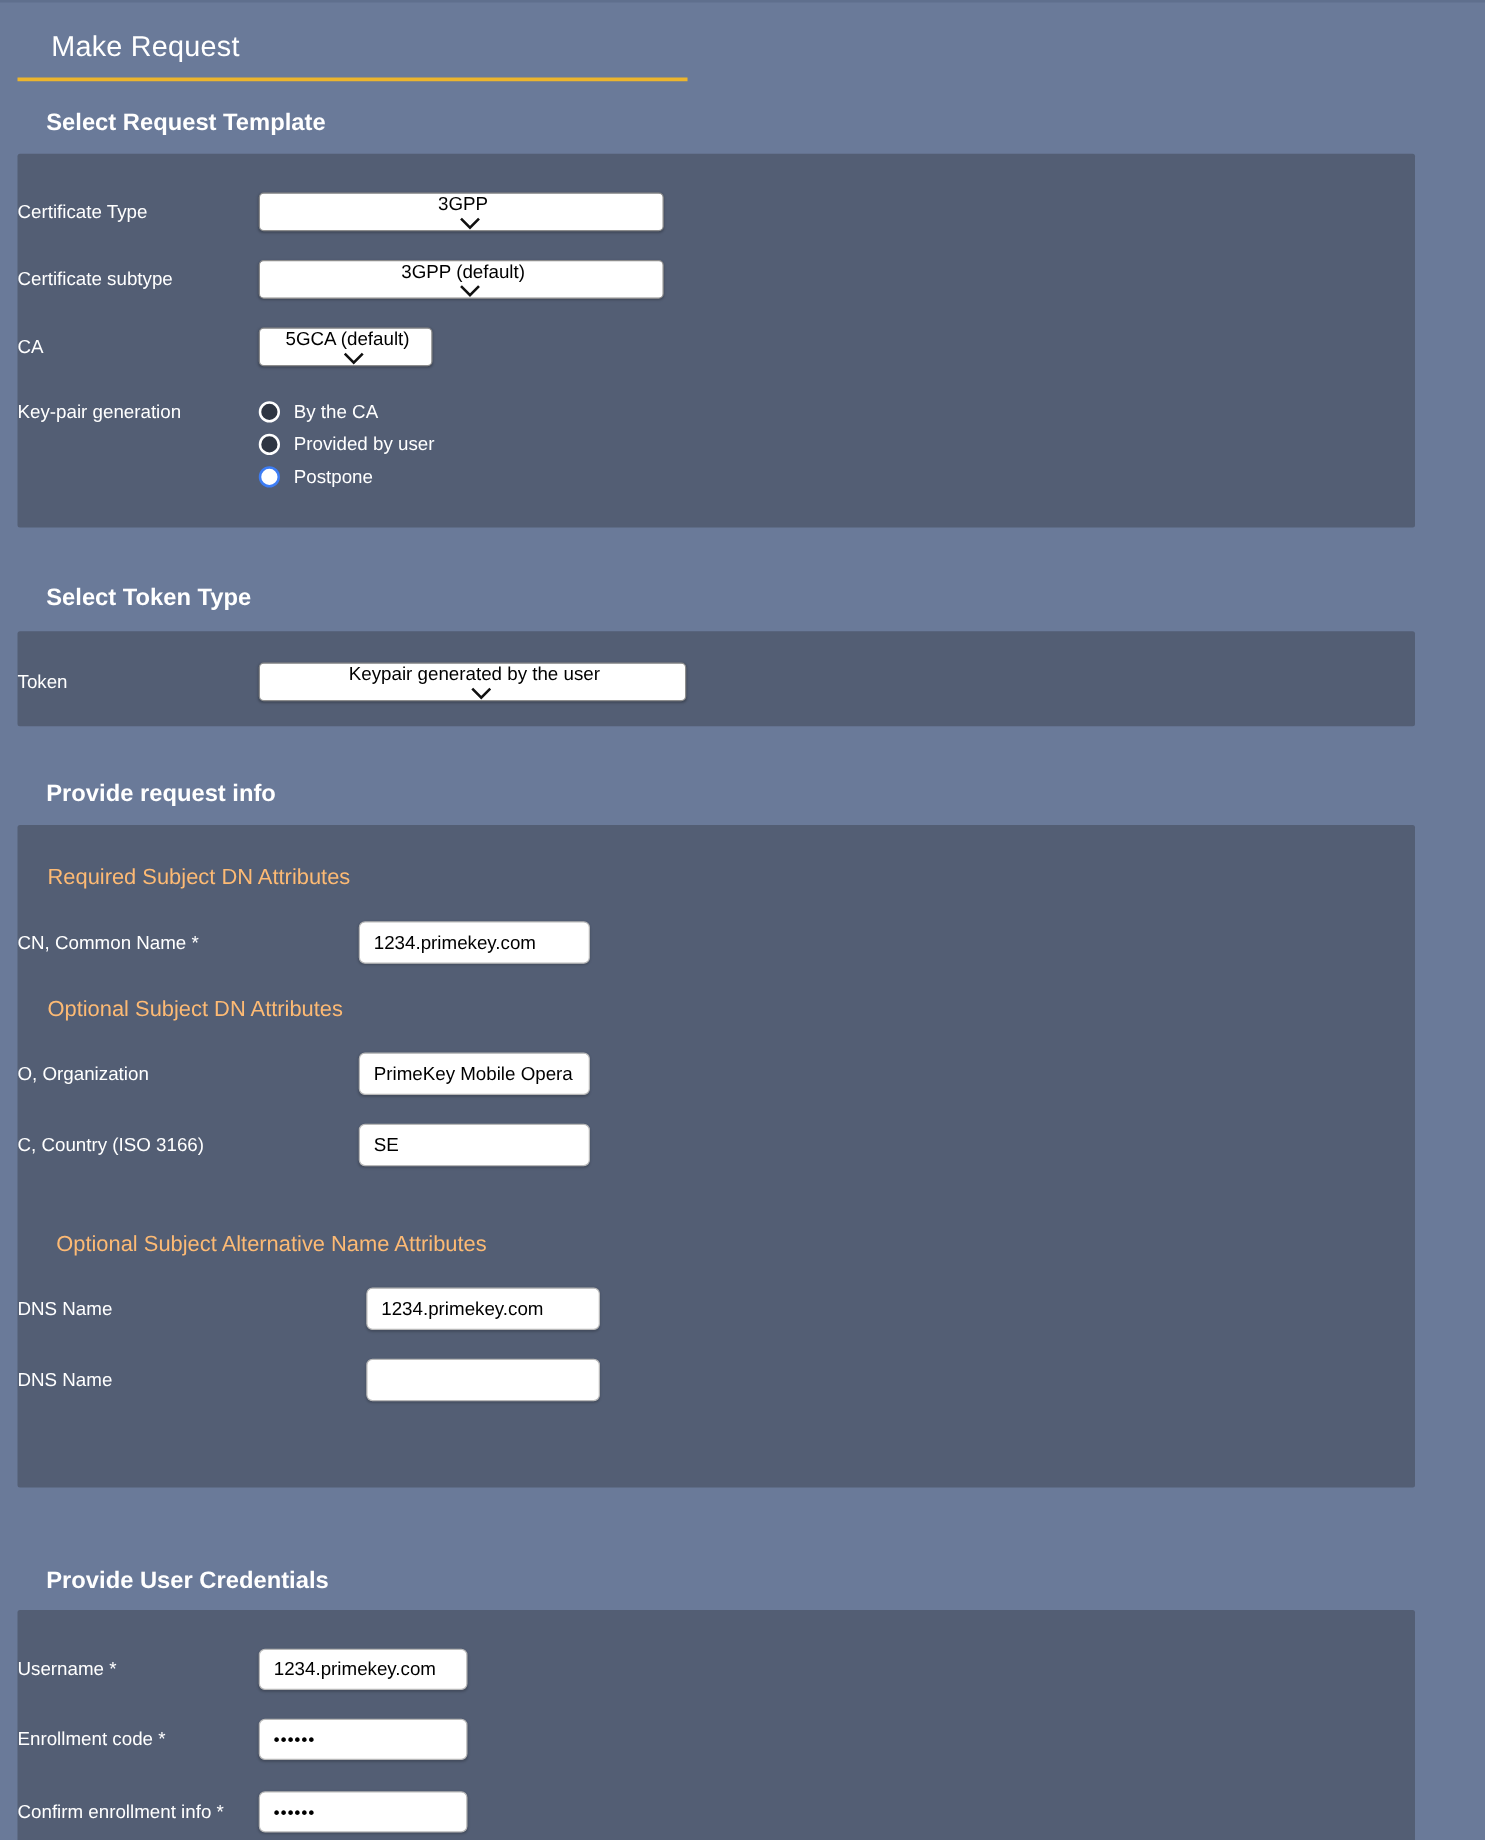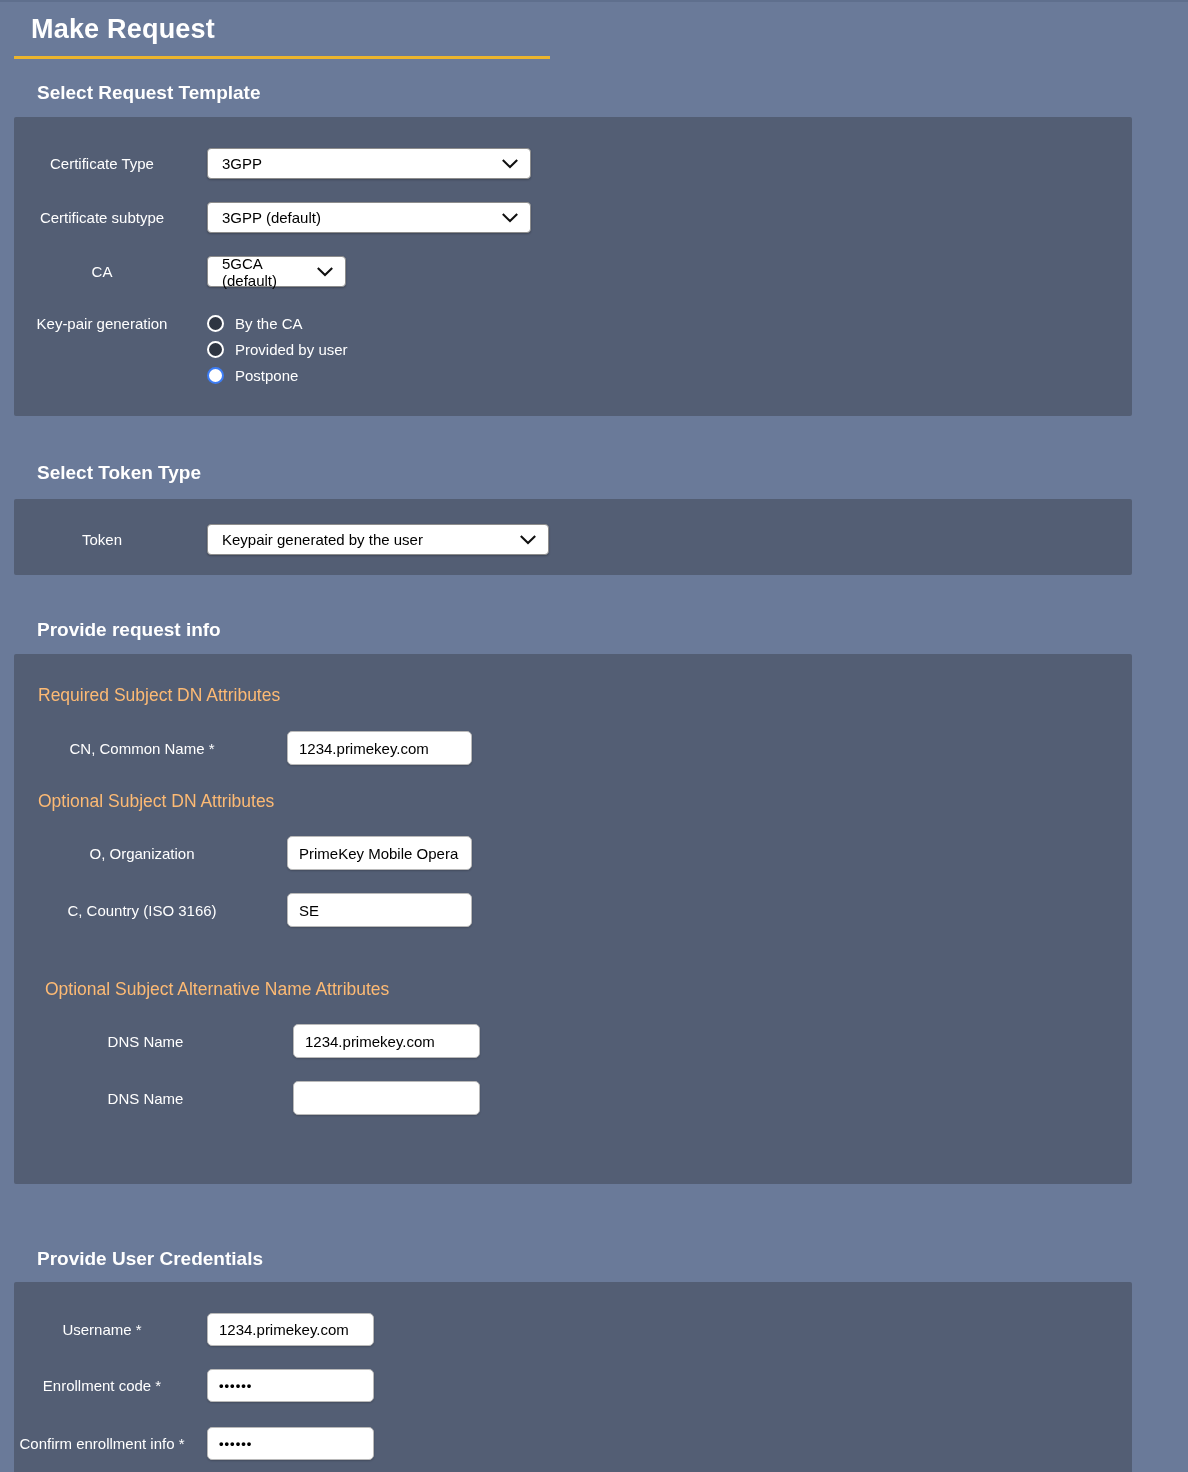--- a/index.html
+++ b/index.html
@@ -4,49 +4,49 @@
 <style>
   html,body{margin:0;padding:0;}
   body{
     width:1188px;min-height:1472px;
     background:#6A7A99;
     font-family:"Liberation Sans",sans-serif;
     color:#ffffff;
     border-top:2px solid #5f6f8d;
     box-sizing:border-box;
   }
-  h1.page-title{font-size:27px;font-weight:bold;margin:1px;padding:11px 0 0 30px;letter-spacing:.2px;}
+  h1.page-title{font-size:23px;font-weight:normal;margin:11px;padding:11px 0 0 30px;letter-spacing:.2px;}
   .title-rule{height:3px;width:536px;background:#ECB52D;margin:11px 0 0 14px;}
   h2.section-heading{font-size:19px;font-weight:bold;margin:0;padding-left:37px;}
   .panel{
     background:#535E74;
     margin-left:14px;width:1118px;
     box-sizing:border-box;border-radius:2px;
   }
   #template-heading{margin-top:23px;}
   .panel-template{margin-top:13px;padding:31px 0 28px;}
   #token-heading{margin-top:46px;}
   .panel-token{margin-top:15px;padding:25px 0 20px;}
   #request-heading{margin-top:44px;}
   .panel-request{margin-top:13px;padding:31px 0 69px;}
   #credentials-heading{margin-top:64px;}
   .panel-credentials{margin-top:12px;padding:31px 0 14px;margin-bottom:5px;}
 
   .row{display:flex;align-items:center;margin-bottom:23px;}
   .row.last{margin-bottom:0;}
-  .lbl{width:176px;margin-right:17px;text-align:center;font-size:15px;line-height:19px;flex-shrink:0;}
+  .lbl{width:176px;margin-right:17px;text-align:left;font-size:15px;line-height:19px;flex-shrink:0;}
   .panel-request .lbl{width:256px;}
   .panel-request .row.san .lbl{width:263px;margin-right:16px;}
 
   .select{
     background:#ffffff;border:1px solid #8d8d8d;border-radius:4px;
     height:31px;box-sizing:border-box;
     display:flex;align-items:center;justify-content:space-between;
     padding:0 11px 0 14px;color:#000;font-size:15px;
-    box-shadow:0 1px 2px rgba(0,0,0,.25);cursor:default;
+    box-shadow:0 1px 2px rgba(0,0,0,.25);cursor:default;flex-direction:column;
   }
   .w324{width:324px;} .w162{width:139px;} .w302{width:342px;}
   .chev{width:18px;height:11px;stroke:#101010;stroke-width:2.3;fill:none;flex-shrink:0;margin-left:10px;}
 
   .txt{
     height:34px;border:1px solid #b9b9b9;border-radius:5px;
     font-size:15px;padding:0 11px;color:#000;box-sizing:border-box;
     font-family:"Liberation Sans",sans-serif;
     box-shadow:0 1px 2px rgba(0,0,0,.2);outline:none;background:#fff;
   }

